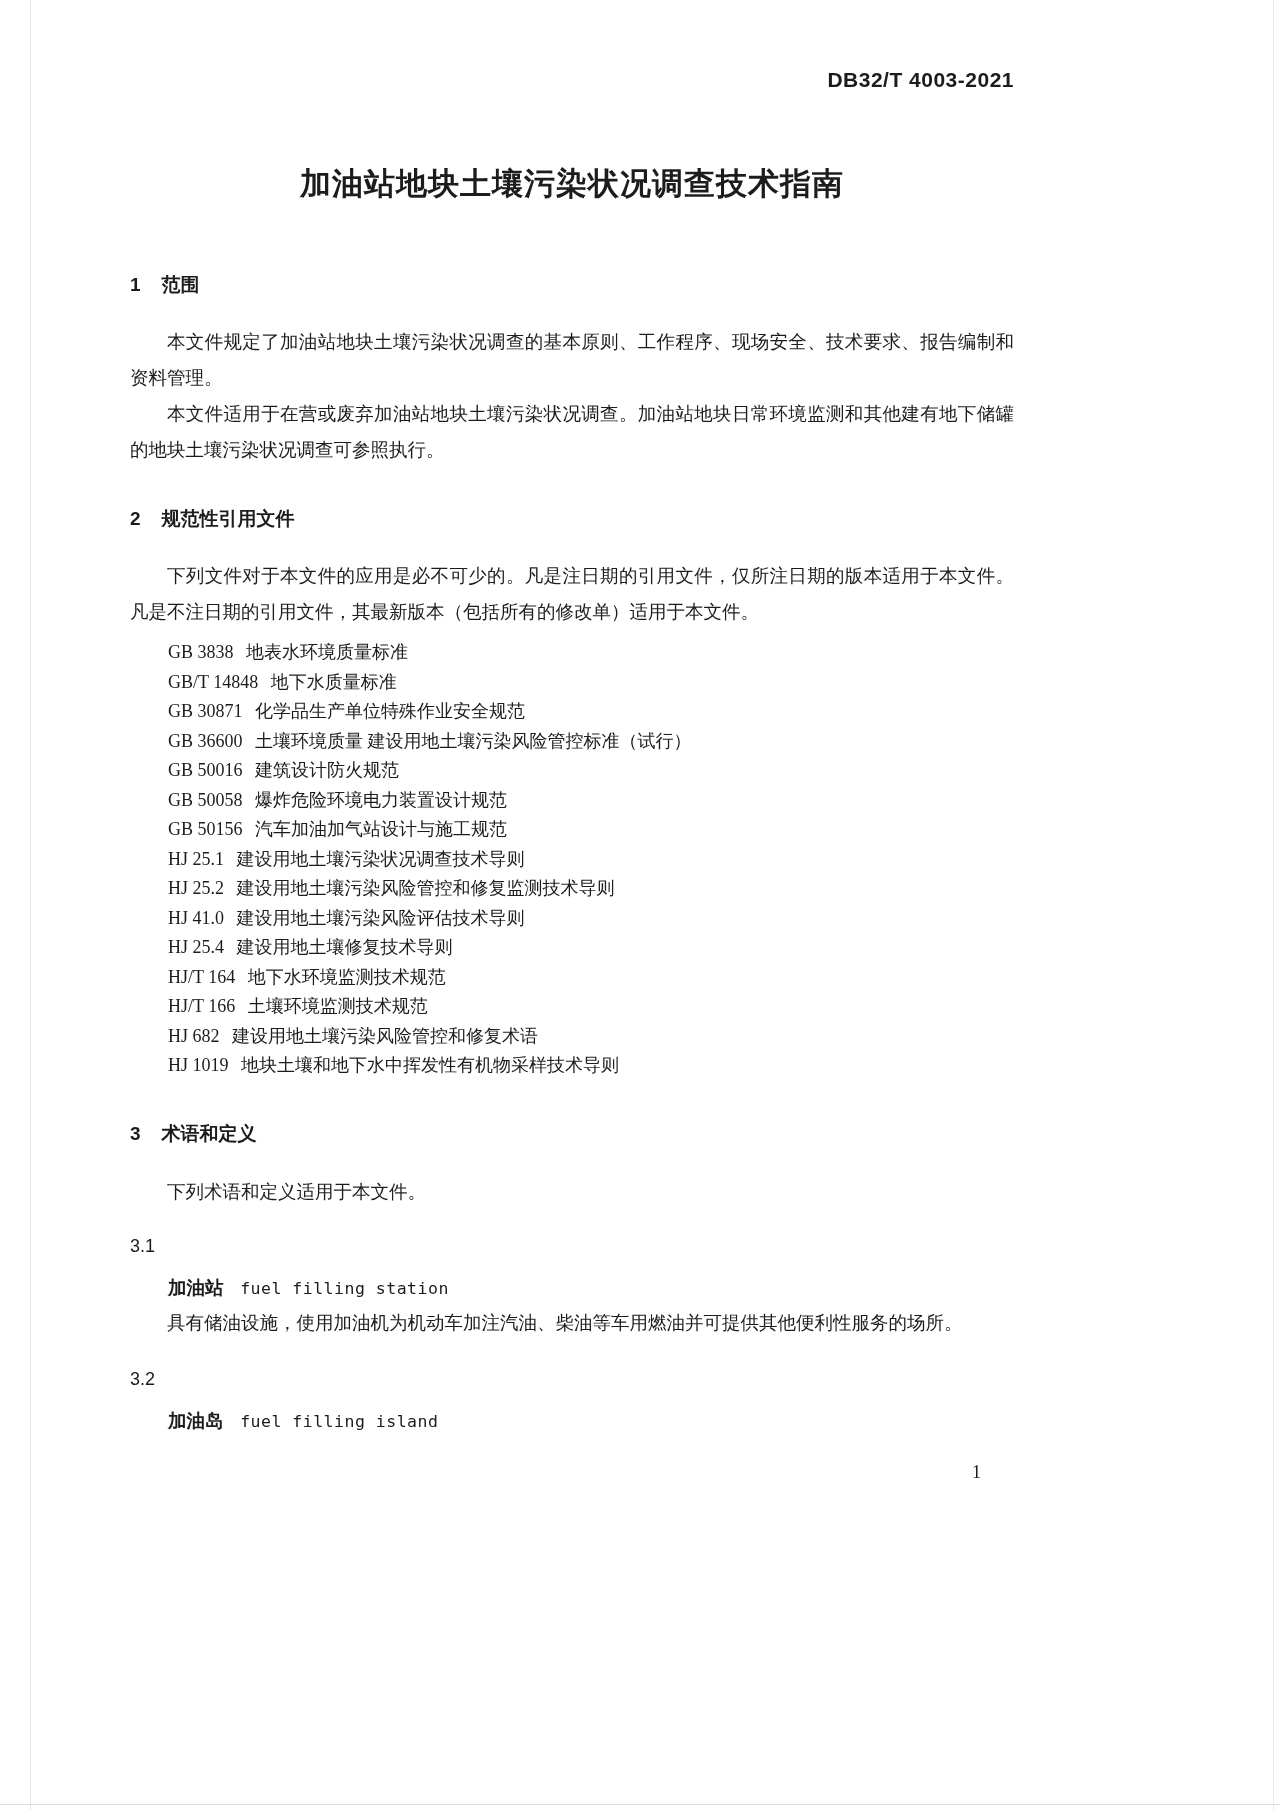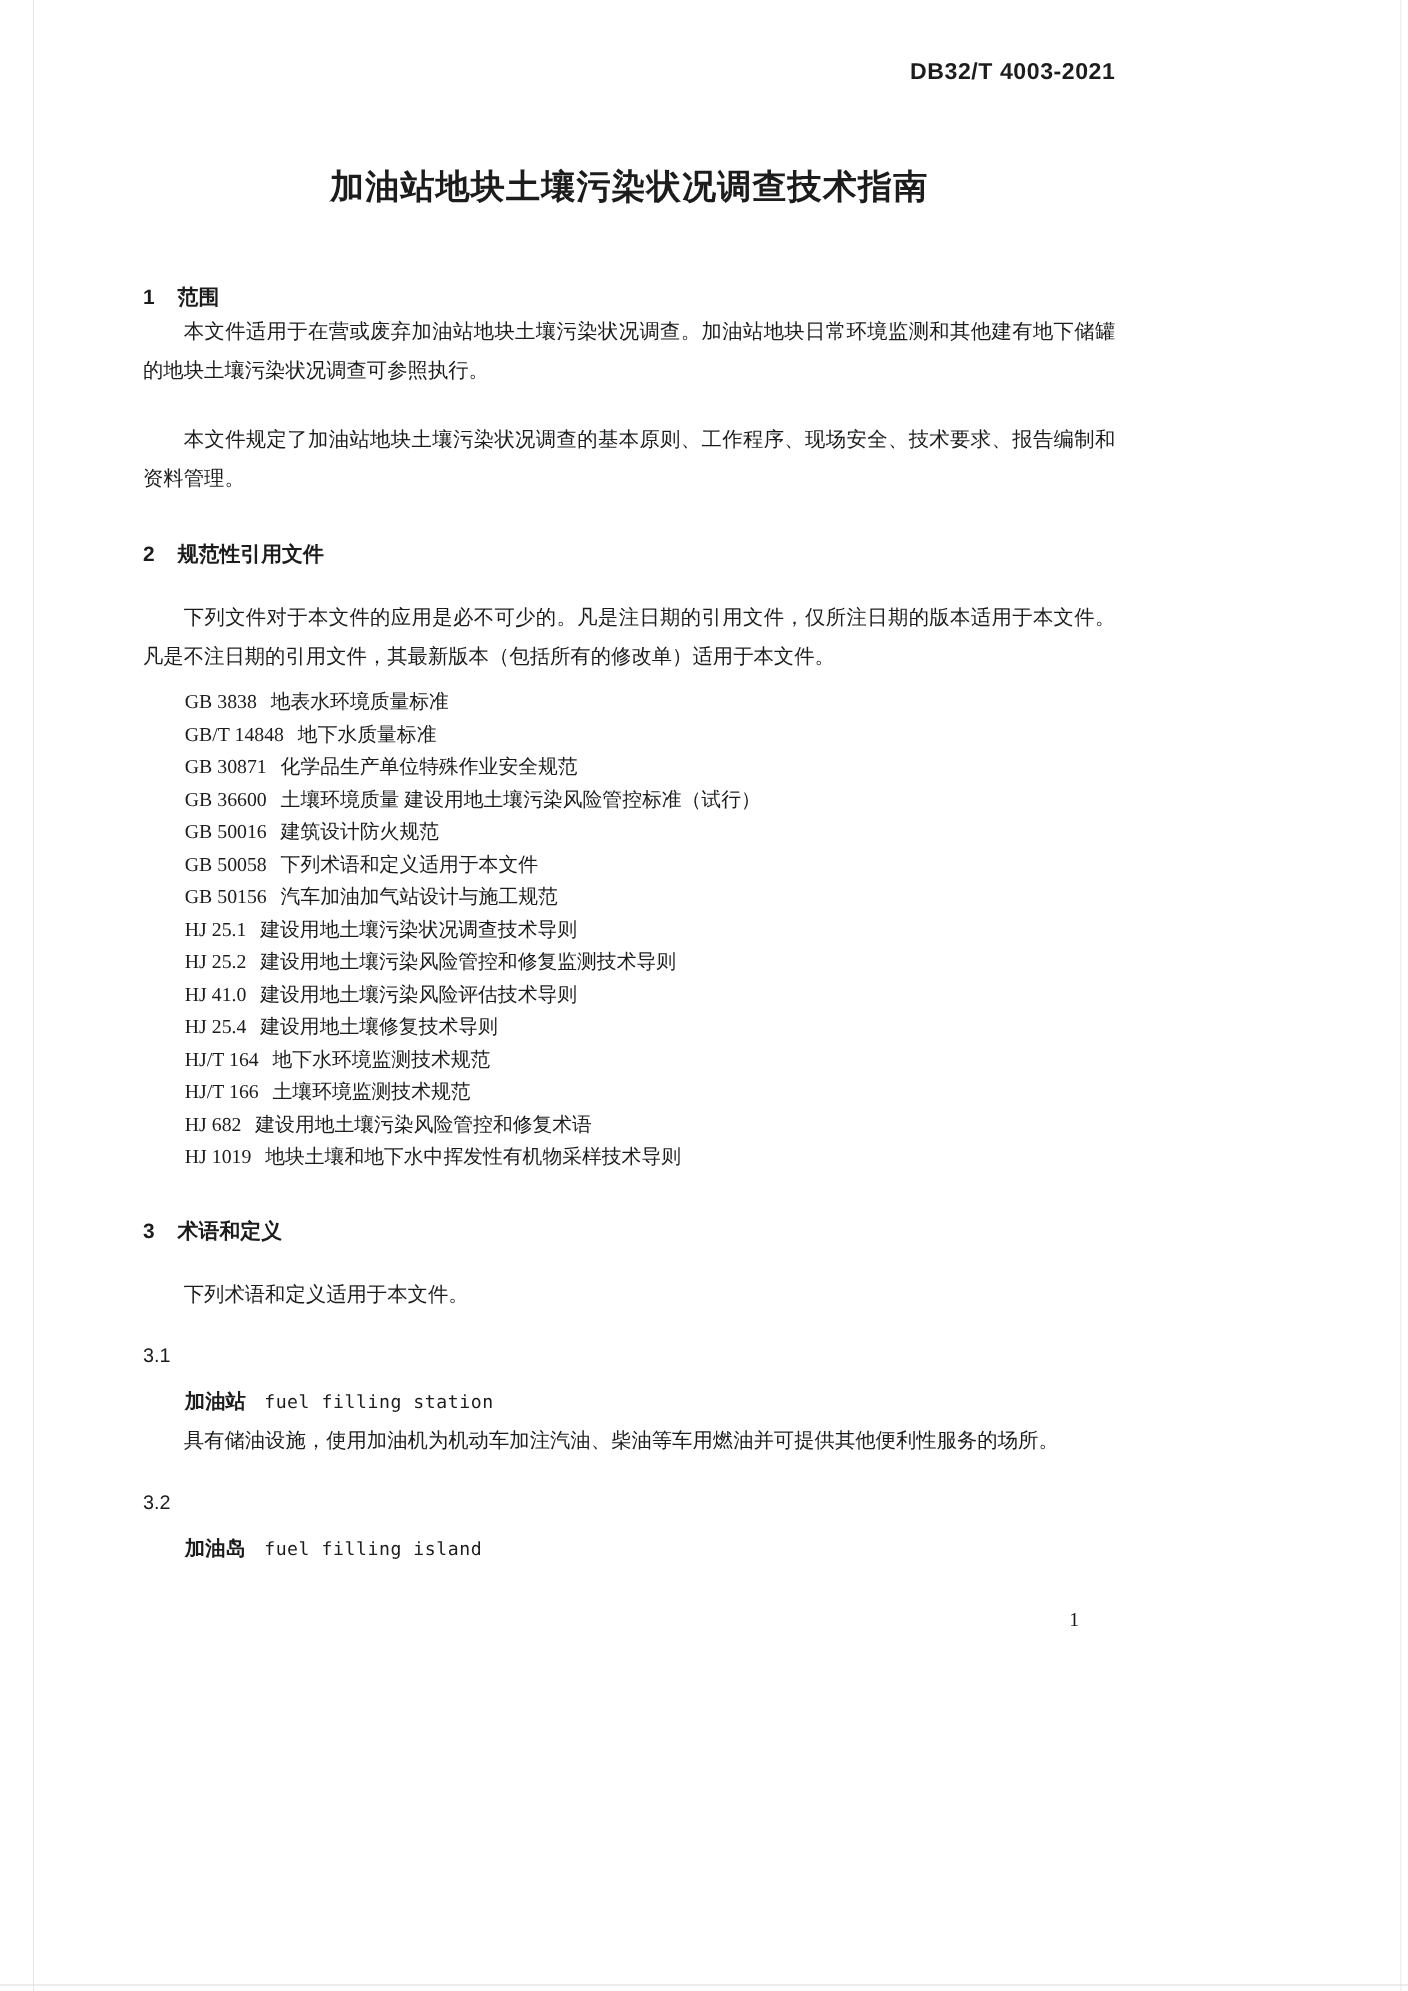--- a/index.html
+++ b/index.html
@@ -13,21 +13,21 @@
     position: relative;
     font-family: "Liberation Serif", serif;
     color: #1c1c1c;
     overflow: hidden;
   }
   .page {
     position: relative;
     box-sizing: border-box;
     width: 1280px;
     height: 1810px;
-    padding: 54px 266px 0 130px;
+    padding: 68px 266px 0 130px;
     background: #ffffff;
   }
   
   .scan-line-left {
     position: absolute; left: 30px; top: 0; width: 1px; height: 1810px;
     background: #e6e6e6;
   }
   .scan-line-right {
     position: absolute; right: 6px; top: 0; width: 1px; height: 1810px;
     background: #ececec;
@@ -139,22 +139,22 @@
   <div class="scan-line-right"></div>
   <div class="scan-line-bottom"></div>
 
   <div class="doc-number">DB32/T 4003-2021</div>
 
   <div class="doc-title">加油站地块土壤污染状况调查技术指南</div>
 
   <div class="section-heading sh-1">
     <span class="h-num">1</span><span class="h-text">范围</span>
   </div>
+  <p class="para first">本文件规定了加油站地块土壤污染状况调查的基本原则、工作程序、现场安全、技术要求、报告编制和资料管理。</p>
   <p class="para">本文件适用于在营或废弃加油站地块土壤污染状况调查。加油站地块日常环境监测和其他建有地下储罐的地块土壤污染状况调查可参照执行。</p>
-  <p class="para first">本文件规定了加油站地块土壤污染状况调查的基本原则、工作程序、现场安全、技术要求、报告编制和资料管理。</p>
 
   <div class="section-heading sh-2">
     <span class="h-num">2</span><span class="h-text">规范性引用文件</span>
   </div>
   <p class="para first">下列文件对于本文件的应用是必不可少的。凡是注日期的引用文件，仅所注日期的版本适用于本文件。凡是不注日期的引用文件，其最新版本（包括所有的修改单）适用于本文件。</p>
 
   <div class="ref-list">
     <div class="ref-item">
       <span class="ref-code">GB 3838</span><span class="ref-title">地表水环境质量标准</span>
     </div>
@@ -164,21 +164,21 @@
     <div class="ref-item">
       <span class="ref-code">GB 30871</span><span class="ref-title">化学品生产单位特殊作业安全规范</span>
     </div>
     <div class="ref-item">
       <span class="ref-code">GB 36600</span><span class="ref-title">土壤环境质量 建设用地土壤污染风险管控标准（试行）</span>
     </div>
     <div class="ref-item">
       <span class="ref-code">GB 50016</span><span class="ref-title">建筑设计防火规范</span>
     </div>
     <div class="ref-item">
-      <span class="ref-code">GB 50058</span><span class="ref-title">下列术语和定义适用于本文件</span>
+      <span class="ref-code">GB 50058</span><span class="ref-title">爆炸危险环境电力装置设计规范</span>
     </div>
     <div class="ref-item">
       <span class="ref-code">GB 50156</span><span class="ref-title">汽车加油加气站设计与施工规范</span>
     </div>
     <div class="ref-item">
       <span class="ref-code">HJ 25.1</span><span class="ref-title">建设用地土壤污染状况调查技术导则</span>
     </div>
     <div class="ref-item">
       <span class="ref-code">HJ 25.2</span><span class="ref-title">建设用地土壤污染风险管控和修复监测技术导则</span>
     </div>

